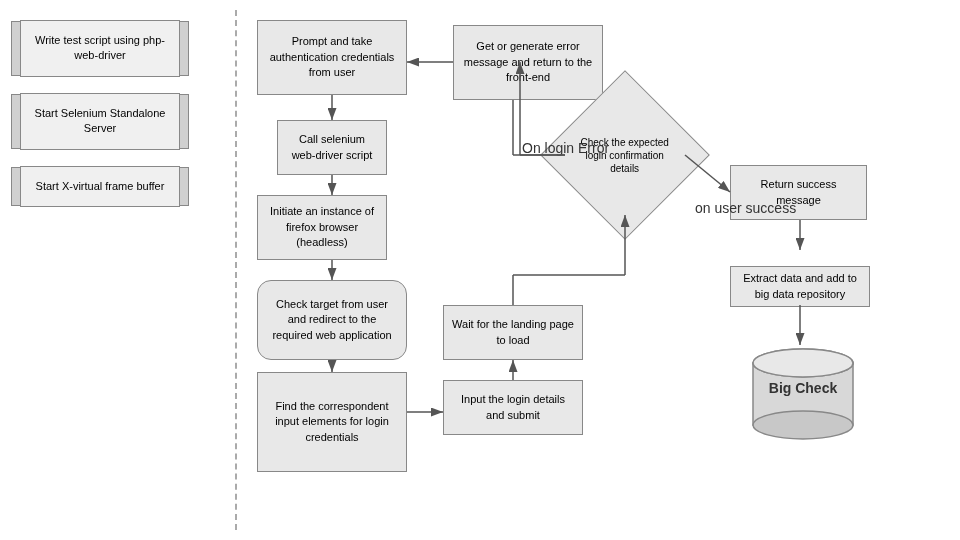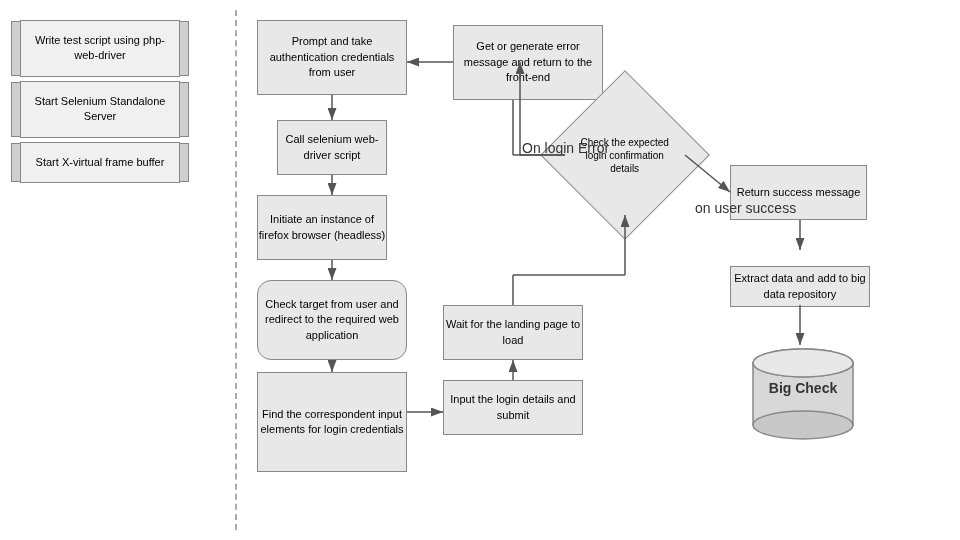--- a/index.html
+++ b/index.html
@@ -20,21 +20,21 @@
     }
 
     
     .sidebar {
       position: absolute;
       left: 20px;
       top: 20px;
       width: 160px;
       display: flex;
       flex-direction: column;
-      gap: 4px;
+      gap: 16px;
     }
 
     .sidebar-box {
       border: 1.5px solid #888;
       background: #f0f0f0;
       padding: 12px 10px;
       text-align: center;
       line-height: 1.4;
       position: relative;
     }
@@ -63,21 +63,21 @@
     
     .flow-box {
       position: absolute;
       border: 1.5px solid #888;
       background: #e8e8e8;
       text-align: center;
       display: flex;
       align-items: center;
       justify-content: center;
       line-height: 1.4;
-      padding: 0;
+      padding: 8px;
     }
 
     
     .diamond-container {
       position: absolute;
     }
     .diamond {
       width: 120px;
       height: 120px;
       background: #e8e8e8;

